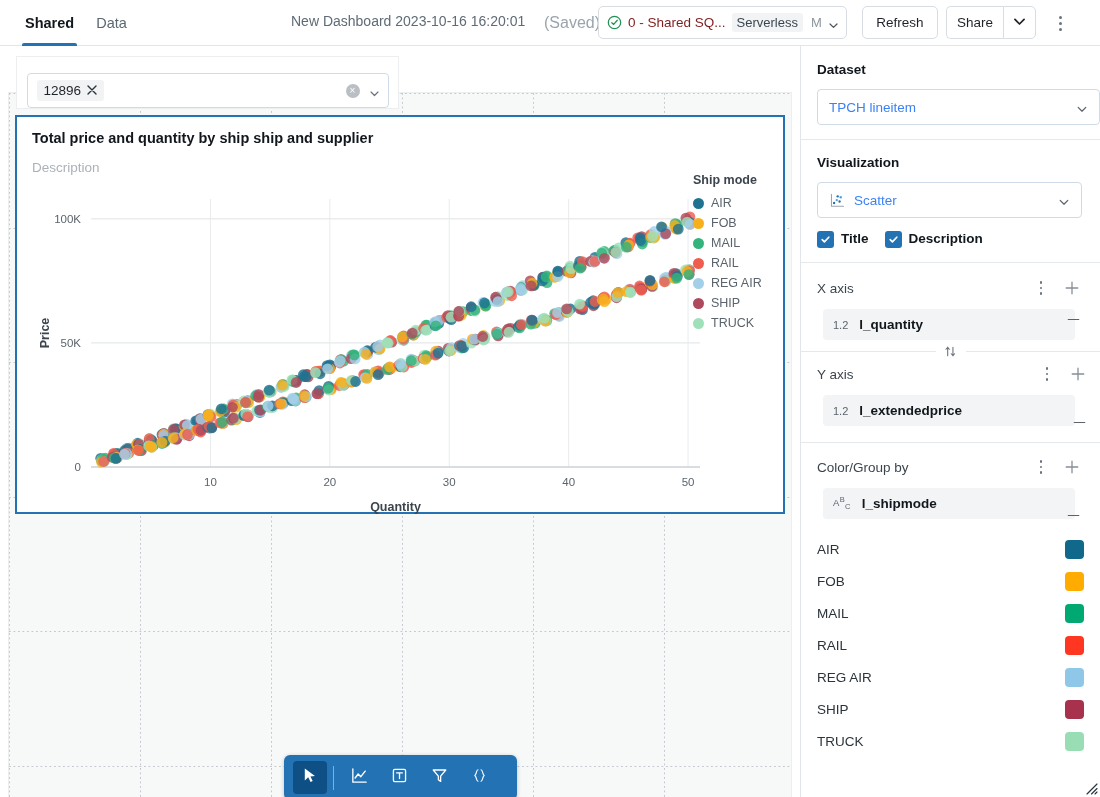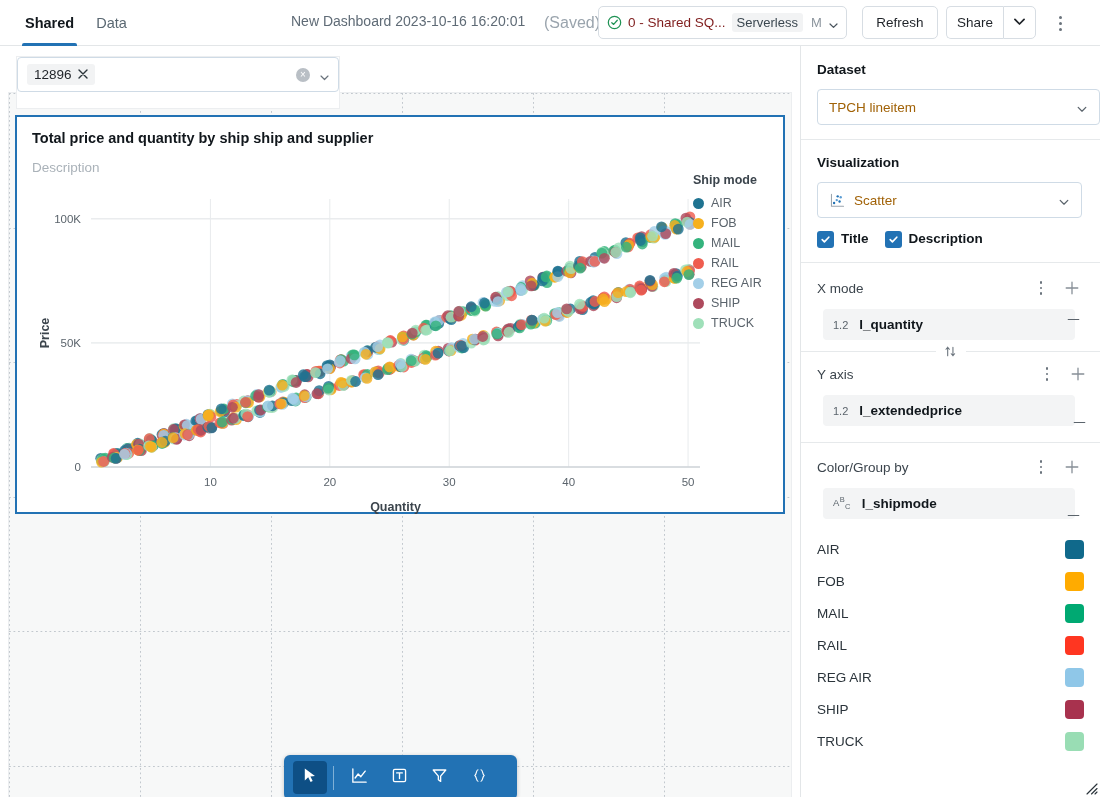--- a/index.html
+++ b/index.html
@@ -84,23 +84,23 @@
     background-size: 4.5px 1px;
   }
   .dotline-v {
     top:0; height:100%; width:1px;
     background-image: linear-gradient(to bottom, #c2c8ce 0 1.5px, transparent 1.5px 4.5px);
     background-size: 1px 4.5px;
   }
 
   
   .filter-card {
-    position: absolute; top: 10px; left: 16px; width: 324px; height: 53px;
+    position: absolute; top: 10px; left: 16px; width: 383px; height: 53px;
     background: #fff; border: 1px solid #eceef0;
-    display: flex; align-items: flex-start; justify-content: center;
+    display: flex; align-items: flex-end; justify-content: center;
   }
   .filter-box {
     width: 362px; height: 35px; border: 1px solid #cfdbe6; border-radius: 4px;
     background: #fff; display: flex; align-items: center; padding: 0 8px 0 9px;
     cursor: text;
   }
   .chip {
     display: inline-flex; align-items: center; gap: 6px;
     background: #f2f3f4; border-radius: 3px; padding: 3px 7px;
     font-size: 13.5px; color: #1f2328;
@@ -154,21 +154,21 @@
   
   .rpanel {
     position: absolute; top: 46px; left: 800px; width: 300px; height: 751px;
     background: #fff; border-left: 1px solid #e3e6e8; overflow: hidden;
   }
   .sec-label { font-size: 13.5px; font-weight: 700; color: #11171c; }
   .select {
     height: 36px; border: 1px solid #cfdbe6; border-radius: 4px; background:#fff;
     display:flex; align-items:center; padding: 0 11px; cursor:pointer; gap:8px;
   }
-  .select-text { font-size: 13.5px; color:#a16207; }
+  .select-text { font-size: 13.5px; color:#3b82f6; }
   .select-chev { margin-left:auto; width:12px; height:12px; flex:0 0 12px;}
   .divider { height:1px; background:#e6e9eb; }
   .cbrow { display:flex; gap:7px; }
   .cbox {
     width:17px; height:17px; border-radius:3px; background:#2272b4;
     display:flex; align-items:center; justify-content:center; flex:0 0 17px; cursor:pointer;
   }
   .cblabel { font-size:13.5px; font-weight:700; color:#11171c; }
   .field-head { display:flex; align-items:center; height:20px; }
   .field-head-label { font-size:13.5px; color:#3c454d; }
@@ -1148,21 +1148,21 @@
               </svg>
           </span>
           <span class="cblabel">Description</span>
         </div>
       </div>
     </div>
     <div class="divider"></div>
 
     <div style="padding:15px 16px 0 16px;">
       <div class="field-head">
-        <span class="field-head-label">X mode</span>
+        <span class="field-head-label">X axis</span>
         <span class="fh-kebab">
           <i></i>
             <i></i>
             <i></i>
         </span>
         <span class="fh-plus">
           <svg width="16" height="16" viewBox="0 0 16 16">
               <path d="M8 2.2 L8 13.8 M2.2 8 L13.8 8" stroke="#878f97" stroke-width="1.3" stroke-linecap="round"></path>
             </svg>
         </span>

